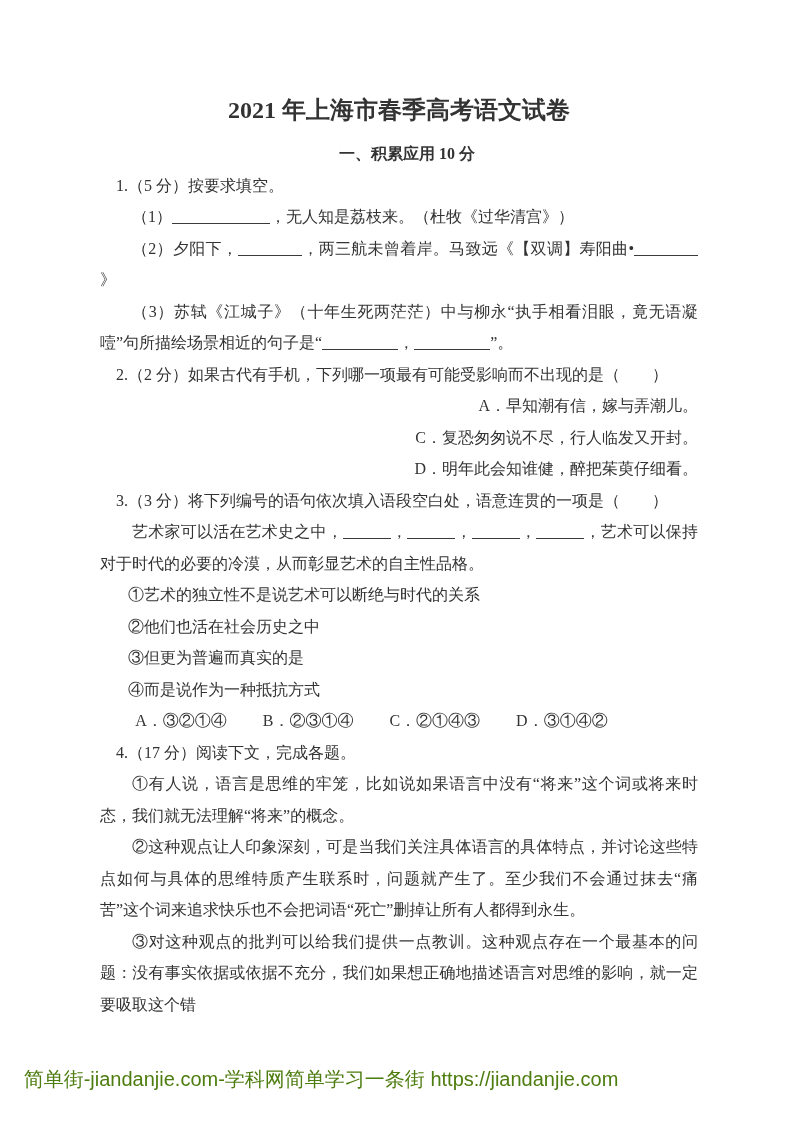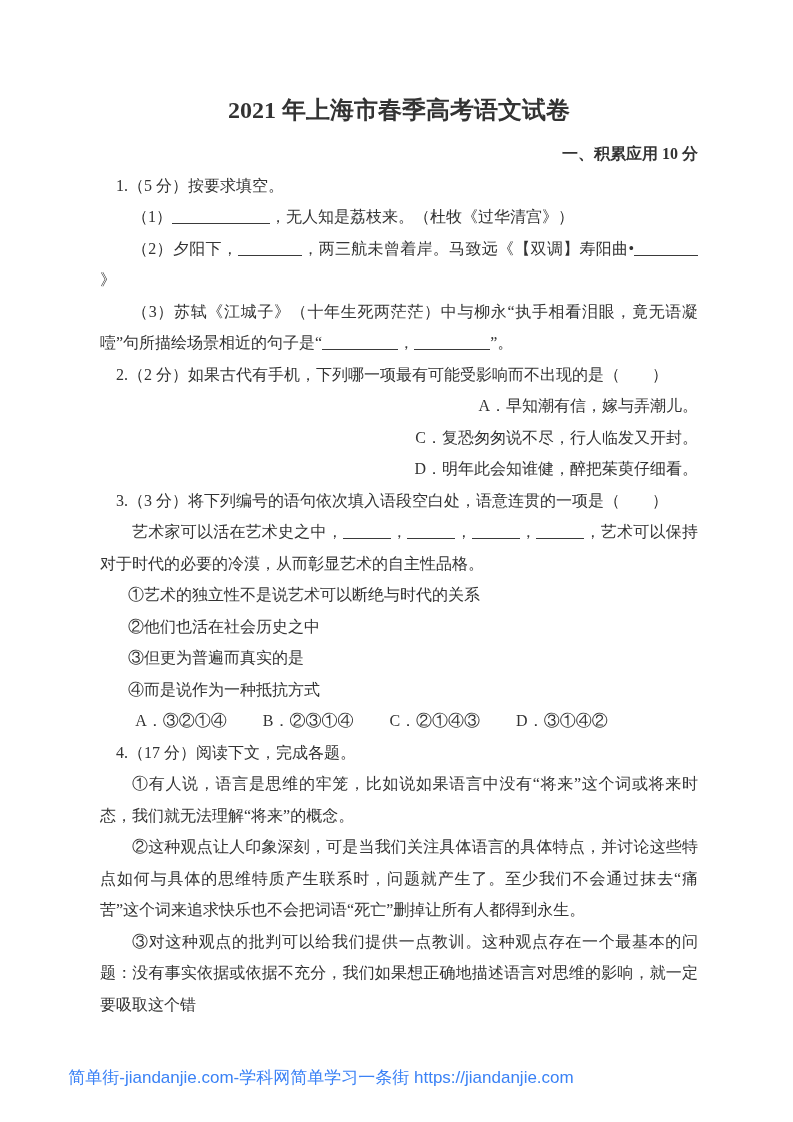--- a/index.html
+++ b/index.html
@@ -24,21 +24,21 @@
     text-align: justify;
   }
   p { margin: 0; }
   .title {
     font-size: 24px;
     font-weight: bold;
     text-align: center;
     line-height: 27px;
     margin: 0 0 14px 0;
   }
-  .heading { font-weight: bold; text-indent: 1em; text-align: right; }
+  .heading { font-weight: bold; text-indent: 1em; text-align: center; }
   .stem { text-indent: 1em; }
   .item { text-indent: 2em; }
   .para { text-indent: 2em; }
   .option-line { text-indent: 2.5em; text-align: right; }
   .sub-item { text-indent: 1.75em; text-align: left; }
   .option-row { text-indent: 2.2em; text-align: left; }
   .option-row .opt { margin-right: 36px; }
   .blank {
     display: inline-block;
     border-bottom: 1.4px solid #3a3a3a;
@@ -47,22 +47,22 @@
   }
   .w98 { width: 98px; }
   .w76 { width: 76px; }
   .w64 { width: 64px; }
   .w48 { width: 48px; }
   .footer {
     position: absolute;
     left: 0; top: 1066px; width: 642px;
     text-align: center;
     font-family: "Liberation Sans", "DejaVu Sans", sans-serif;
-    font-size: 17px;
-    color: #3b82f6;
+    font-size: 20px;
+    color: #4d7c0f;
   }
 </style>
 </head>
 <body>
 
 <div class="page">
   <div class="content">
 
     <h1 class="title">2021 年上海市春季高考语文试卷</h1>
 

